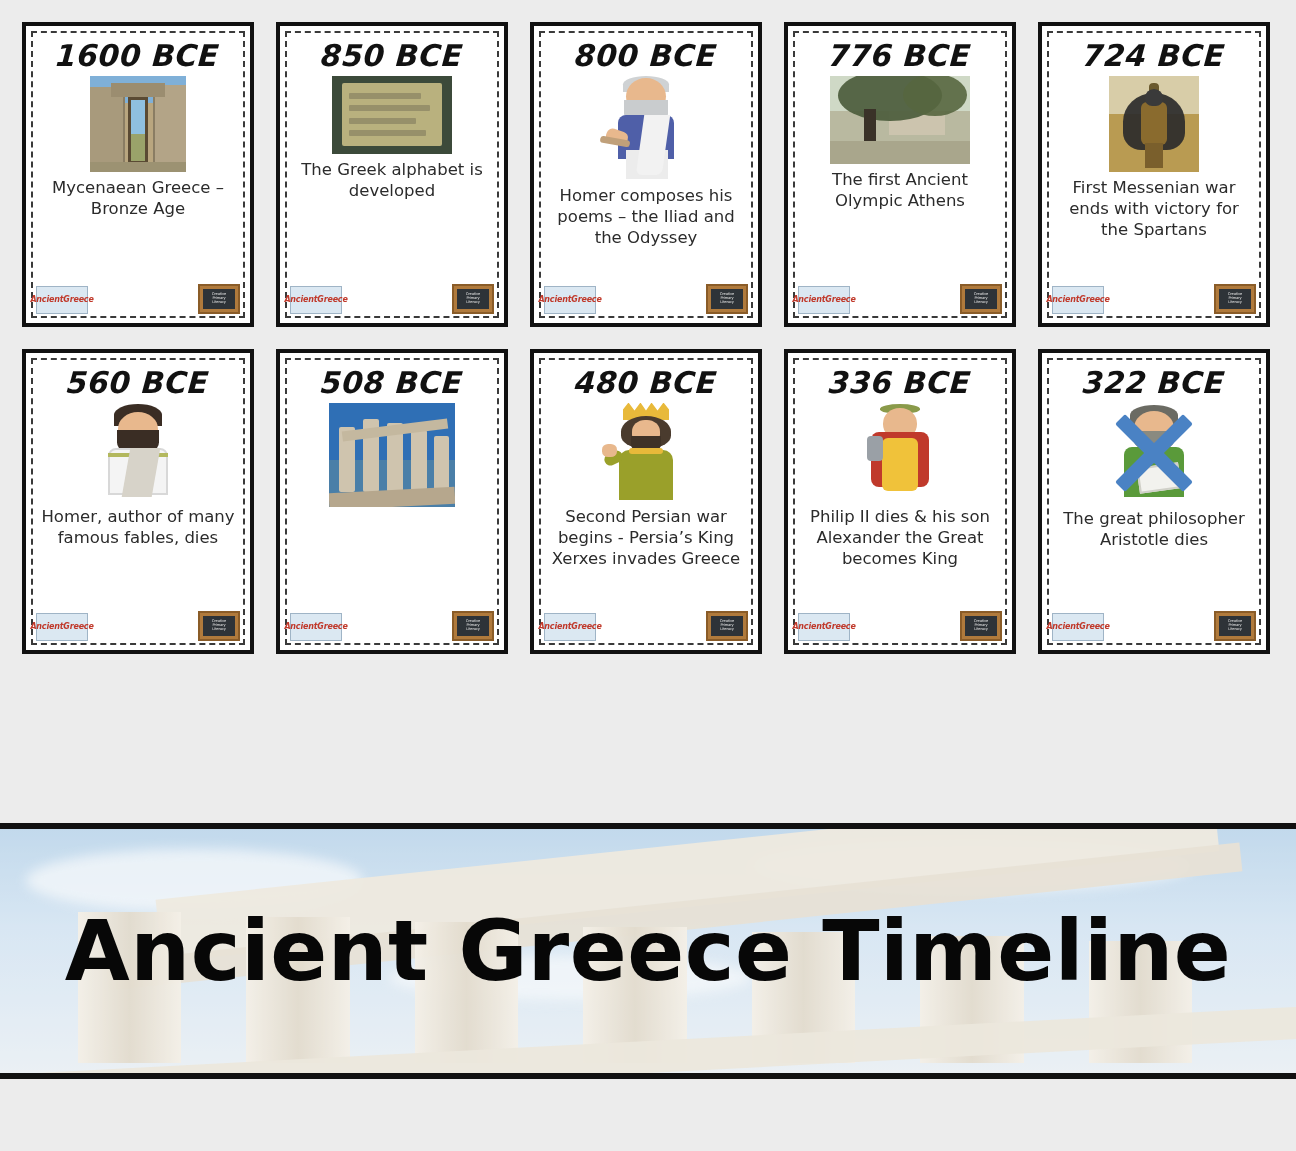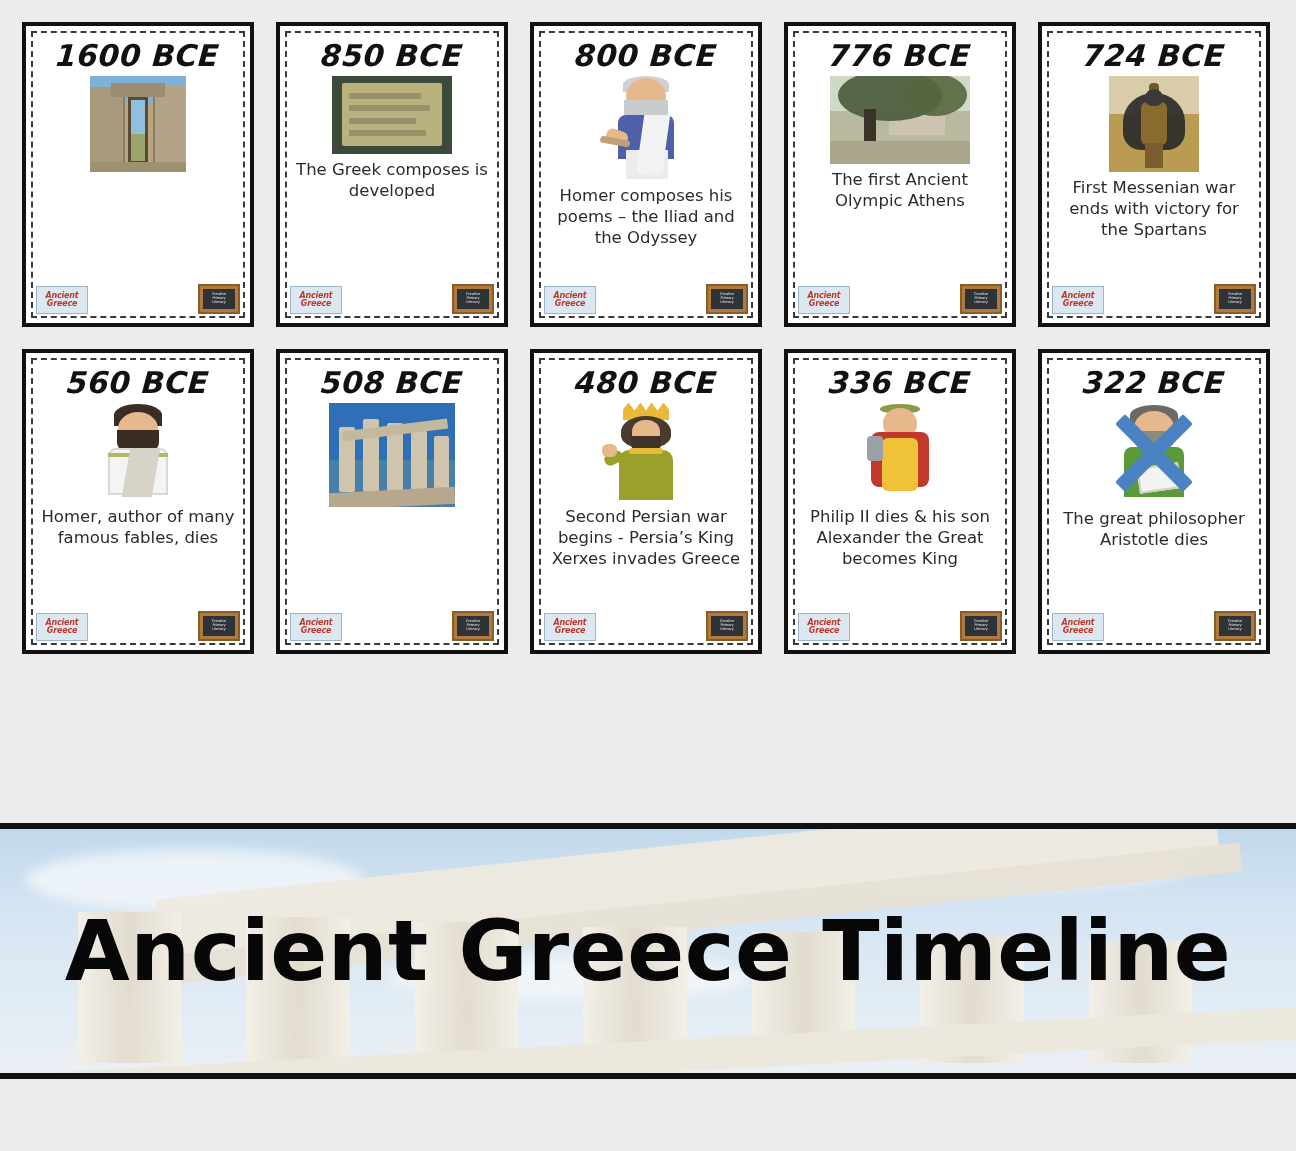--- a/index.html
+++ b/index.html
@@ -62,21 +62,21 @@
     display:flex; align-items:flex-start; justify-content:center;
   }
   .badges {
     position:absolute; left:3px; right:3px; bottom:2px;
     display:flex; justify-content:space-between; align-items:flex-end;
   }
   .badge-ag {
     width:52px; height:28px;
     background:#dbe8f2;
     border:1px solid #9fb4c6;
-    display:flex; flex-direction:column;
+    display:flex; flex-direction:row;
     align-items:center; justify-content:center;
     line-height:1.0;
   }
   .badge-ag span {
     font-size:8px; font-weight:700; color:#c0392b;
     font-style:italic; letter-spacing:-0.2px;
   }
   .badge-cpl {
     width:42px; height:30px;
     background:#b07a3c;
@@ -254,20 +254,21 @@
         <div class="card-date">1600 BCE</div>
         <div class="card-media">
           <div class="ph img-mycenae">
             <div class="stoneL"></div>
               <div class="stoneR"></div>
             <div class="lintel"></div>
               <div class="door"></div>
               <div class="ground"></div>
           </div>
         </div>
+        <div class="card-text">Mycenaean Greece – Bronze Age</div>
         <div class="badges">
           <div class="badge-ag">
             <span>Ancient</span>
             <span>Greece</span>
           </div>
           <div class="badge-cpl">
             <div class="badge-cpl-board">
               <span>Creative</span>
               <span>Primary</span>
               <span>Literacy</span>
@@ -282,21 +283,21 @@
         <div class="card-date">850 BCE</div>
         <div class="card-media">
           <div class="ph img-stone">
             <div class="slab"></div>
             <div class="ln" style="top:22%;width:60%"></div>
             <div class="ln" style="top:38%;width:68%"></div>
             <div class="ln" style="top:54%;width:56%"></div>
             <div class="ln" style="top:70%;width:64%"></div>
           </div>
         </div>
-        <div class="card-text">The Greek composes is developed</div>
+        <div class="card-text">The Greek alphabet is developed</div>
         <div class="badges">
           <div class="badge-ag">
             <span>Ancient</span>
             <span>Greece</span>
           </div>
           <div class="badge-cpl">
             <div class="badge-cpl-board">
               <span>Creative</span>
               <span>Primary</span>
               <span>Literacy</span>

